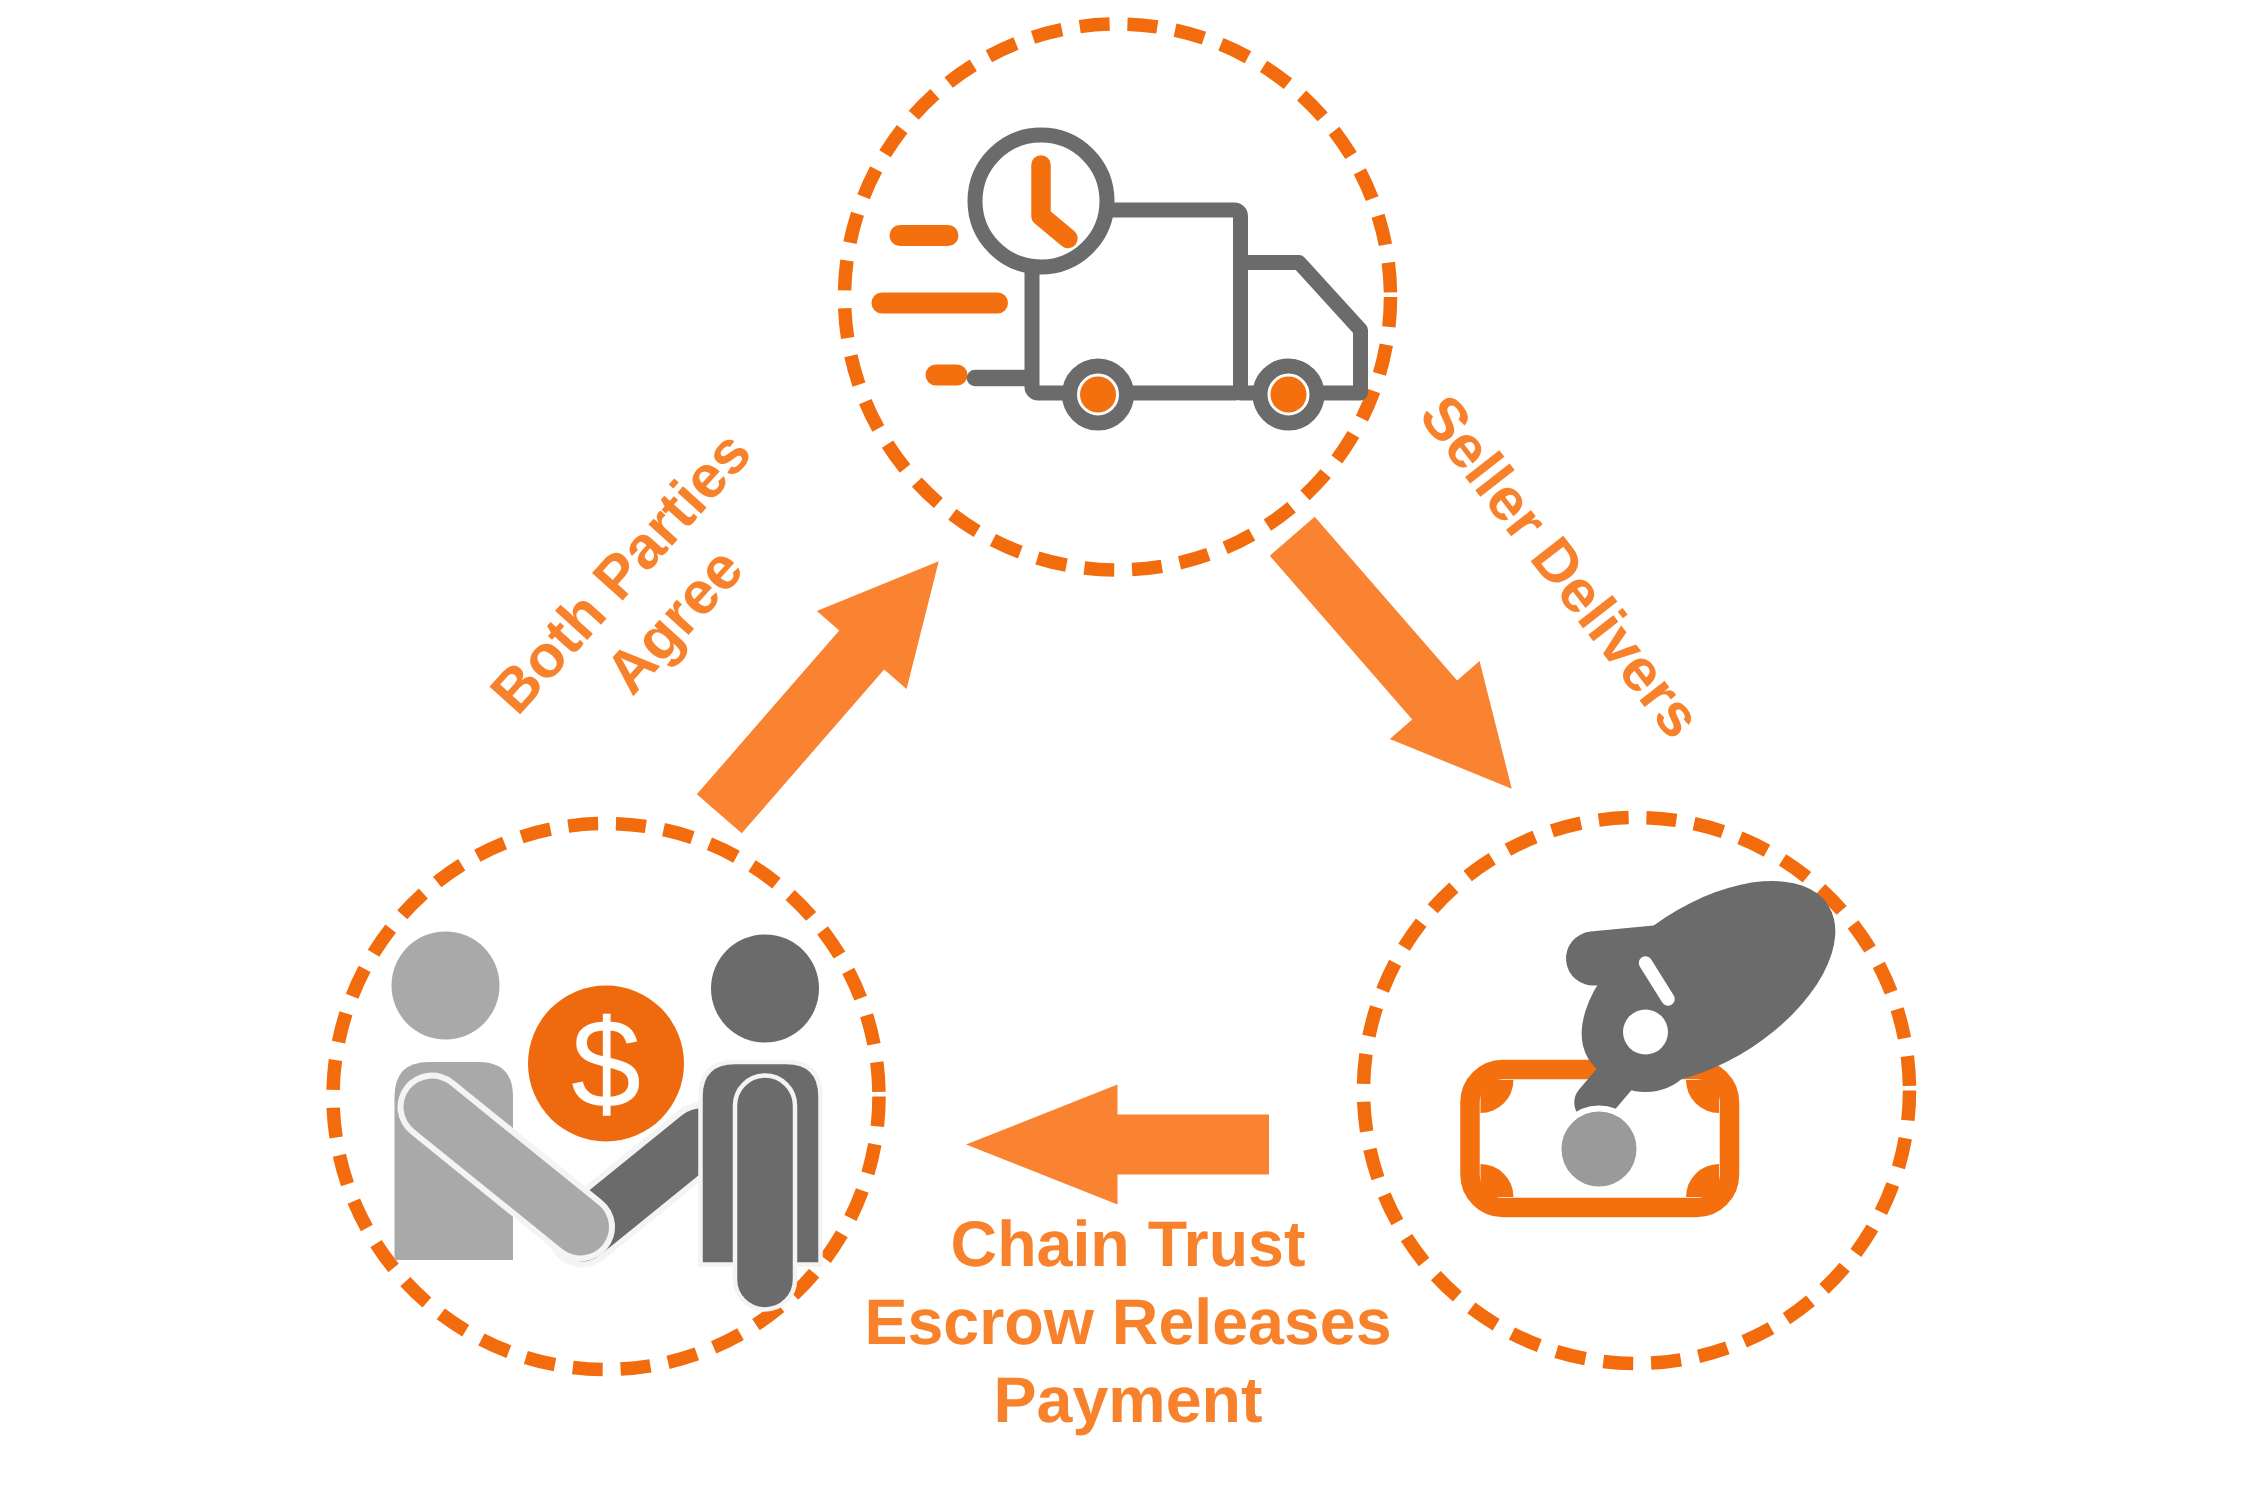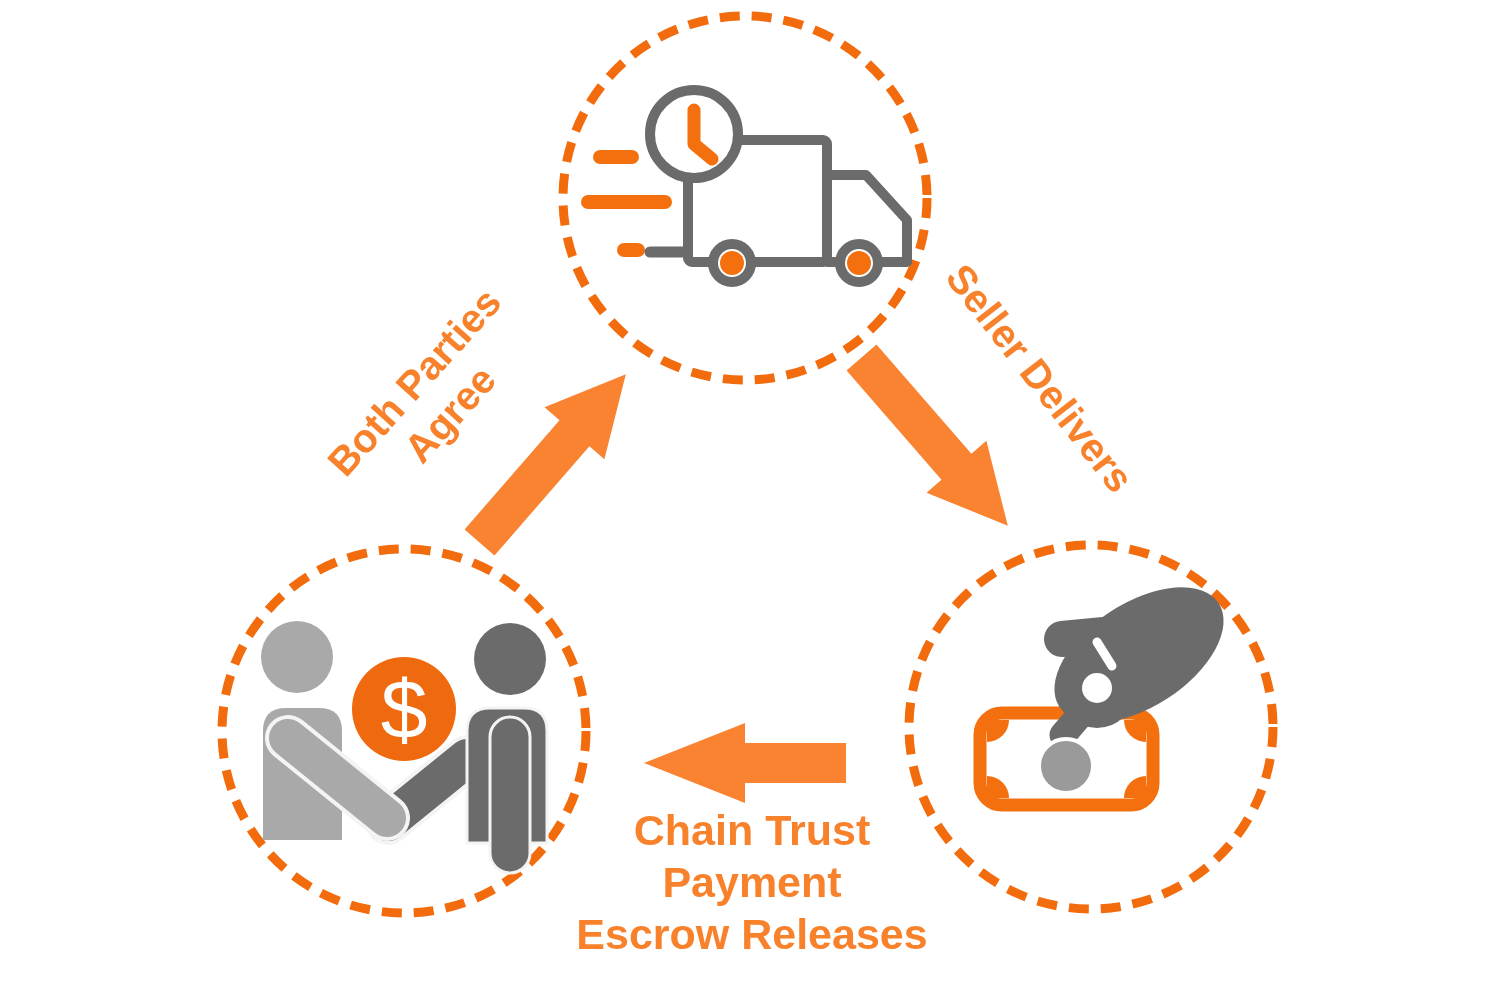--- a/index.html
+++ b/index.html
@@ -119,17 +119,17 @@
     <div>Both Parties</div>
     <div>Agree</div>
   </div>
 
   <div class="label label-deliver">
     <div>Seller Delivers</div>
   </div>
 
   <div class="label label-release">
     <div>Chain Trust</div>
+    <div>Escrow Releases</div>
     <div>Payment</div>
-    <div>Escrow Releases</div>
   </div>
 
 </div>
 
 </body></html>

